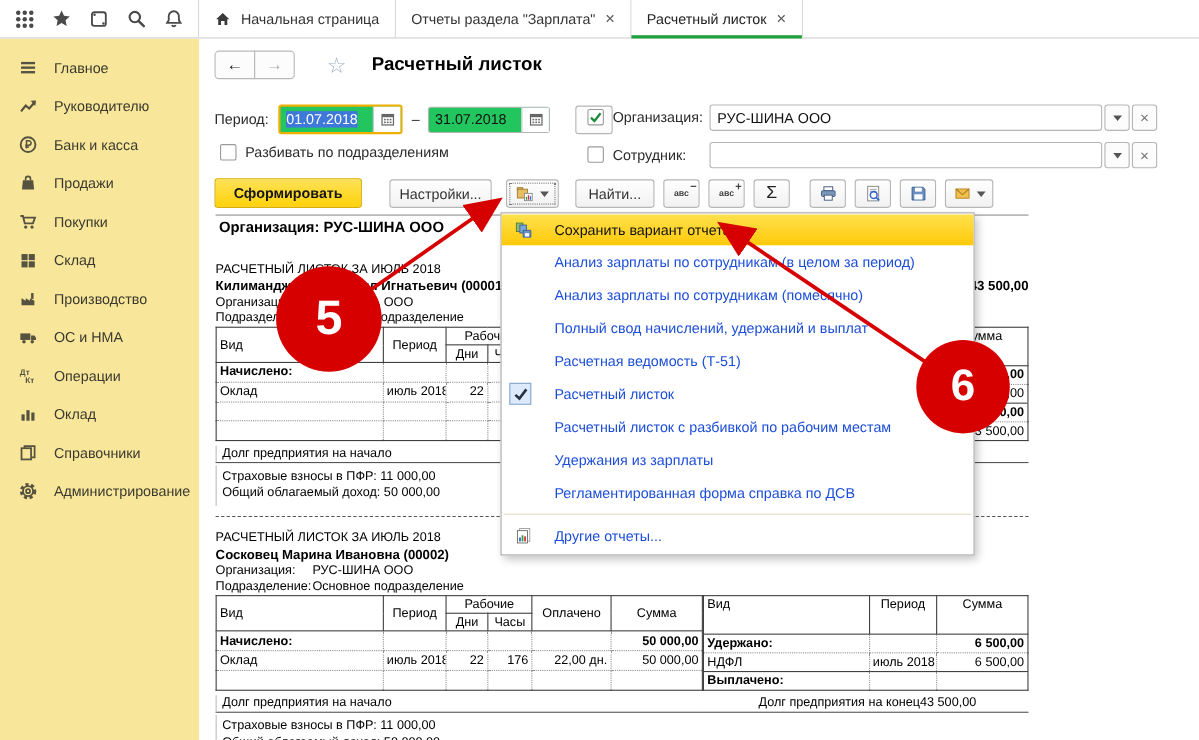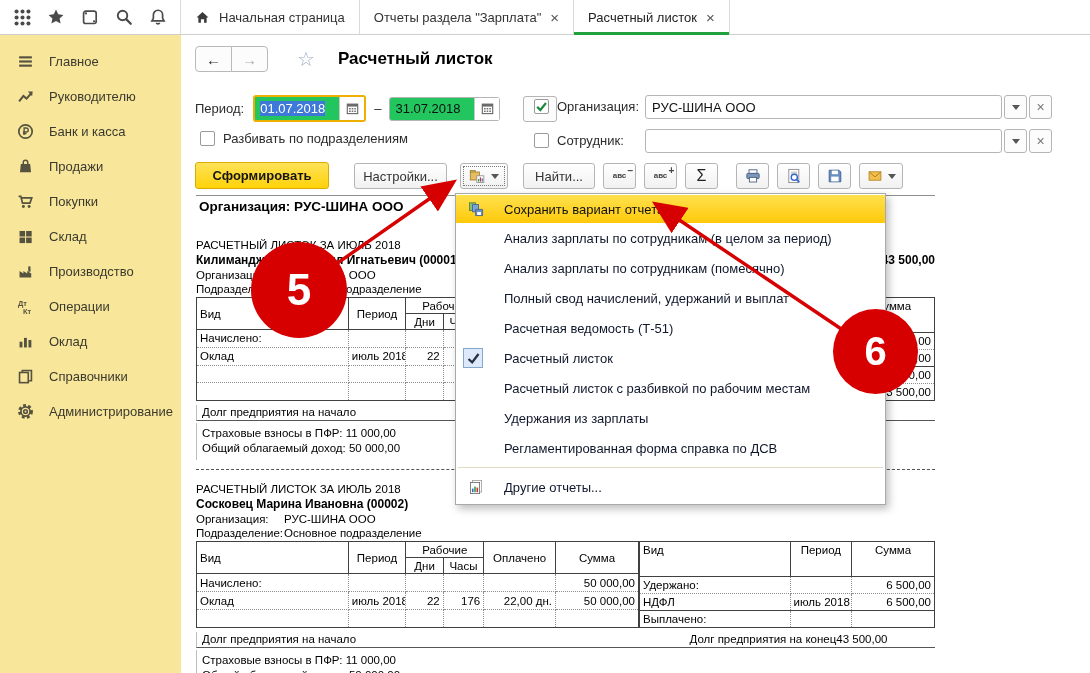--- a/index.html
+++ b/index.html
@@ -87,35 +87,35 @@
   .ps-emp{height:15px;line-height:15px;font-weight:bold;font-size:12px;display:flex;justify-content:space-between}
   .ps-info{height:14px;line-height:14px}
   .ps-info .lbl{display:inline-block;min-width:88px}
   .ps-tables{display:flex;margin-top:1px}
   table.ps-table{border-collapse:collapse;table-layout:fixed;border:1px solid #404040;font-size:11.5px}
   table.ps-table th{border:1px solid #404040;font-weight:normal;text-align:center;padding:1px 2px;
                     height:13px;overflow:hidden;white-space:nowrap}
   table.ps-table th.vid{text-align:left;padding-left:3px}
   table.ps-table th.h2{height:31px;vertical-align:top;padding-top:2px}
   table.ps-table td{border:1px dotted #8f8f8f;height:16px;padding:0 3px;white-space:nowrap;overflow:hidden}
-  table.ps-table tr.total td{font-weight:normal;border-top:1px solid #404040}
+  table.ps-table tr.total td{font-weight:bold;border-top:1px solid #404040}
   td.num{text-align:right}
   .ps-debt{display:flex;margin-top:4px}
   .ps-debt .l{width:443px;box-sizing:border-box;border-bottom:1px solid #555;border-left:1px solid #bdbdbd;
               padding:1px 0 2px 5px}
   .ps-debt .r{width:296px;box-sizing:border-box;border-bottom:1px solid #555;display:flex;
               justify-content:center;padding:1px 2px 2px 5px}
   .ps-note{border-left:1px solid #bdbdbd;padding:3px 0 4px 5px;margin-top:2px}
   .ps-note div{height:15px;line-height:15px}
   .dashed{border-top:1px dashed #555;margin:9px 0 12px}
 
   
   .vmenu{position:absolute;left:455px;top:193px;width:431px;background:#fff;border:1px solid #a9a9a9;
          box-shadow:3px 4px 8px rgba(0,0,0,.25);z-index:50;box-sizing:border-box;padding:1px 0 2px 0}
-  .mi{position:relative;height:30px;display:flex;align-items:center;padding-left:48px;color:#0f172a;
+  .mi{position:relative;height:30px;display:flex;align-items:center;padding-left:48px;color:#1d4ed8;
       box-sizing:border-box;white-space:nowrap}
   .mi.hl{height:28px;background:linear-gradient(#ffe14d,#ffc90a);color:#111}
   .mi .mic{position:absolute;left:12px;top:50%;transform:translateY(-50%)}
   .mi .mcheck{position:absolute;left:7px;top:50%;transform:translateY(-50%);width:20px;height:20px;
               background:#dceafc;border:1px solid #86a7cd;display:flex;align-items:center;justify-content:center;box-sizing:border-box}
   .msep{height:1px;background:#e2dbc4;margin:4px 2px}
 
   
   .overlay{position:absolute;left:0;top:0;width:1090px;height:673px;pointer-events:none;z-index:60}
   .acircle{position:absolute;border-radius:50%;background:#d70000;color:#fff;display:flex;
@@ -252,20 +252,31 @@
           <span>Склад</span>
         </div>
         <div class="side-item">
           <span class="si js-icon">
             <svg viewBox="0 0 16 16" width="17" height="17" fill="currentColor">
               <rect x="10.6" y="3.2" width="2.1" height="5"></rect>
               <path d="M2.4 13.6 V7.6 L6 9.8 V7.6 L9.6 9.8 V7.6 L13.4 9.8 V13.6 Z"></path>
             </svg>
           </span>
           <span>Производство</span>
+        </div>
+        <div class="side-item">
+          <span class="si js-icon">
+            <svg viewBox="0 0 16 16" width="17" height="17" fill="currentColor">
+              <rect x="1.4" y="4.8" width="8.6" height="5.6"></rect>
+              <path d="M10.6 6.6 h2.8 l1.4 2 v1.8 h-4.2 Z"></path>
+              <circle cx="4.5" cy="12" r="1.5"></circle>
+              <circle cx="11.6" cy="12" r="1.5"></circle>
+            </svg>
+          </span>
+          <span>ОС и НМА</span>
         </div>
         <div class="side-item">
           <span class="si js-icon">
             <svg viewBox="0 0 16 16" width="17" height="17" fill="currentColor">
               <text x="1" y="7.4" font-size="7" font-weight="bold" font-family="Liberation Sans, sans-serif">Дт</text>
               <text x="5.6" y="14.6" font-size="7" font-weight="bold" font-family="Liberation Sans, sans-serif">Кт</text>
             </svg>
           </span>
           <span>Операции</span>
         </div>

